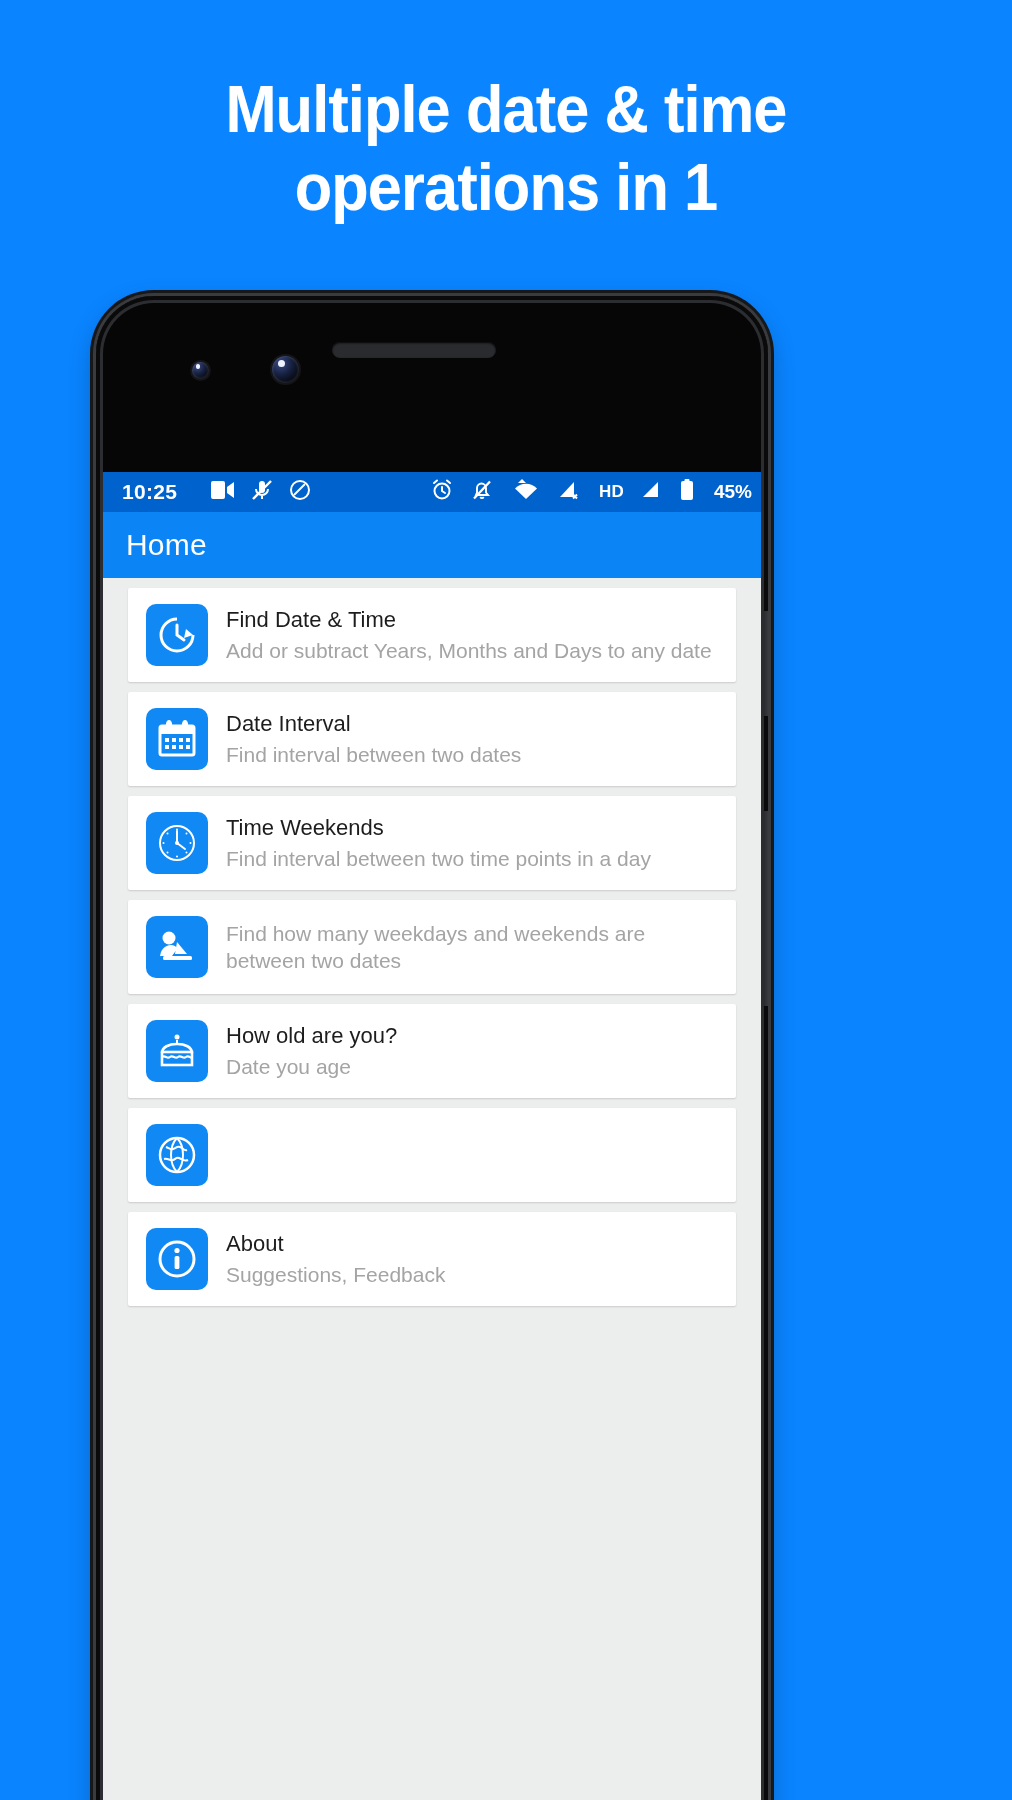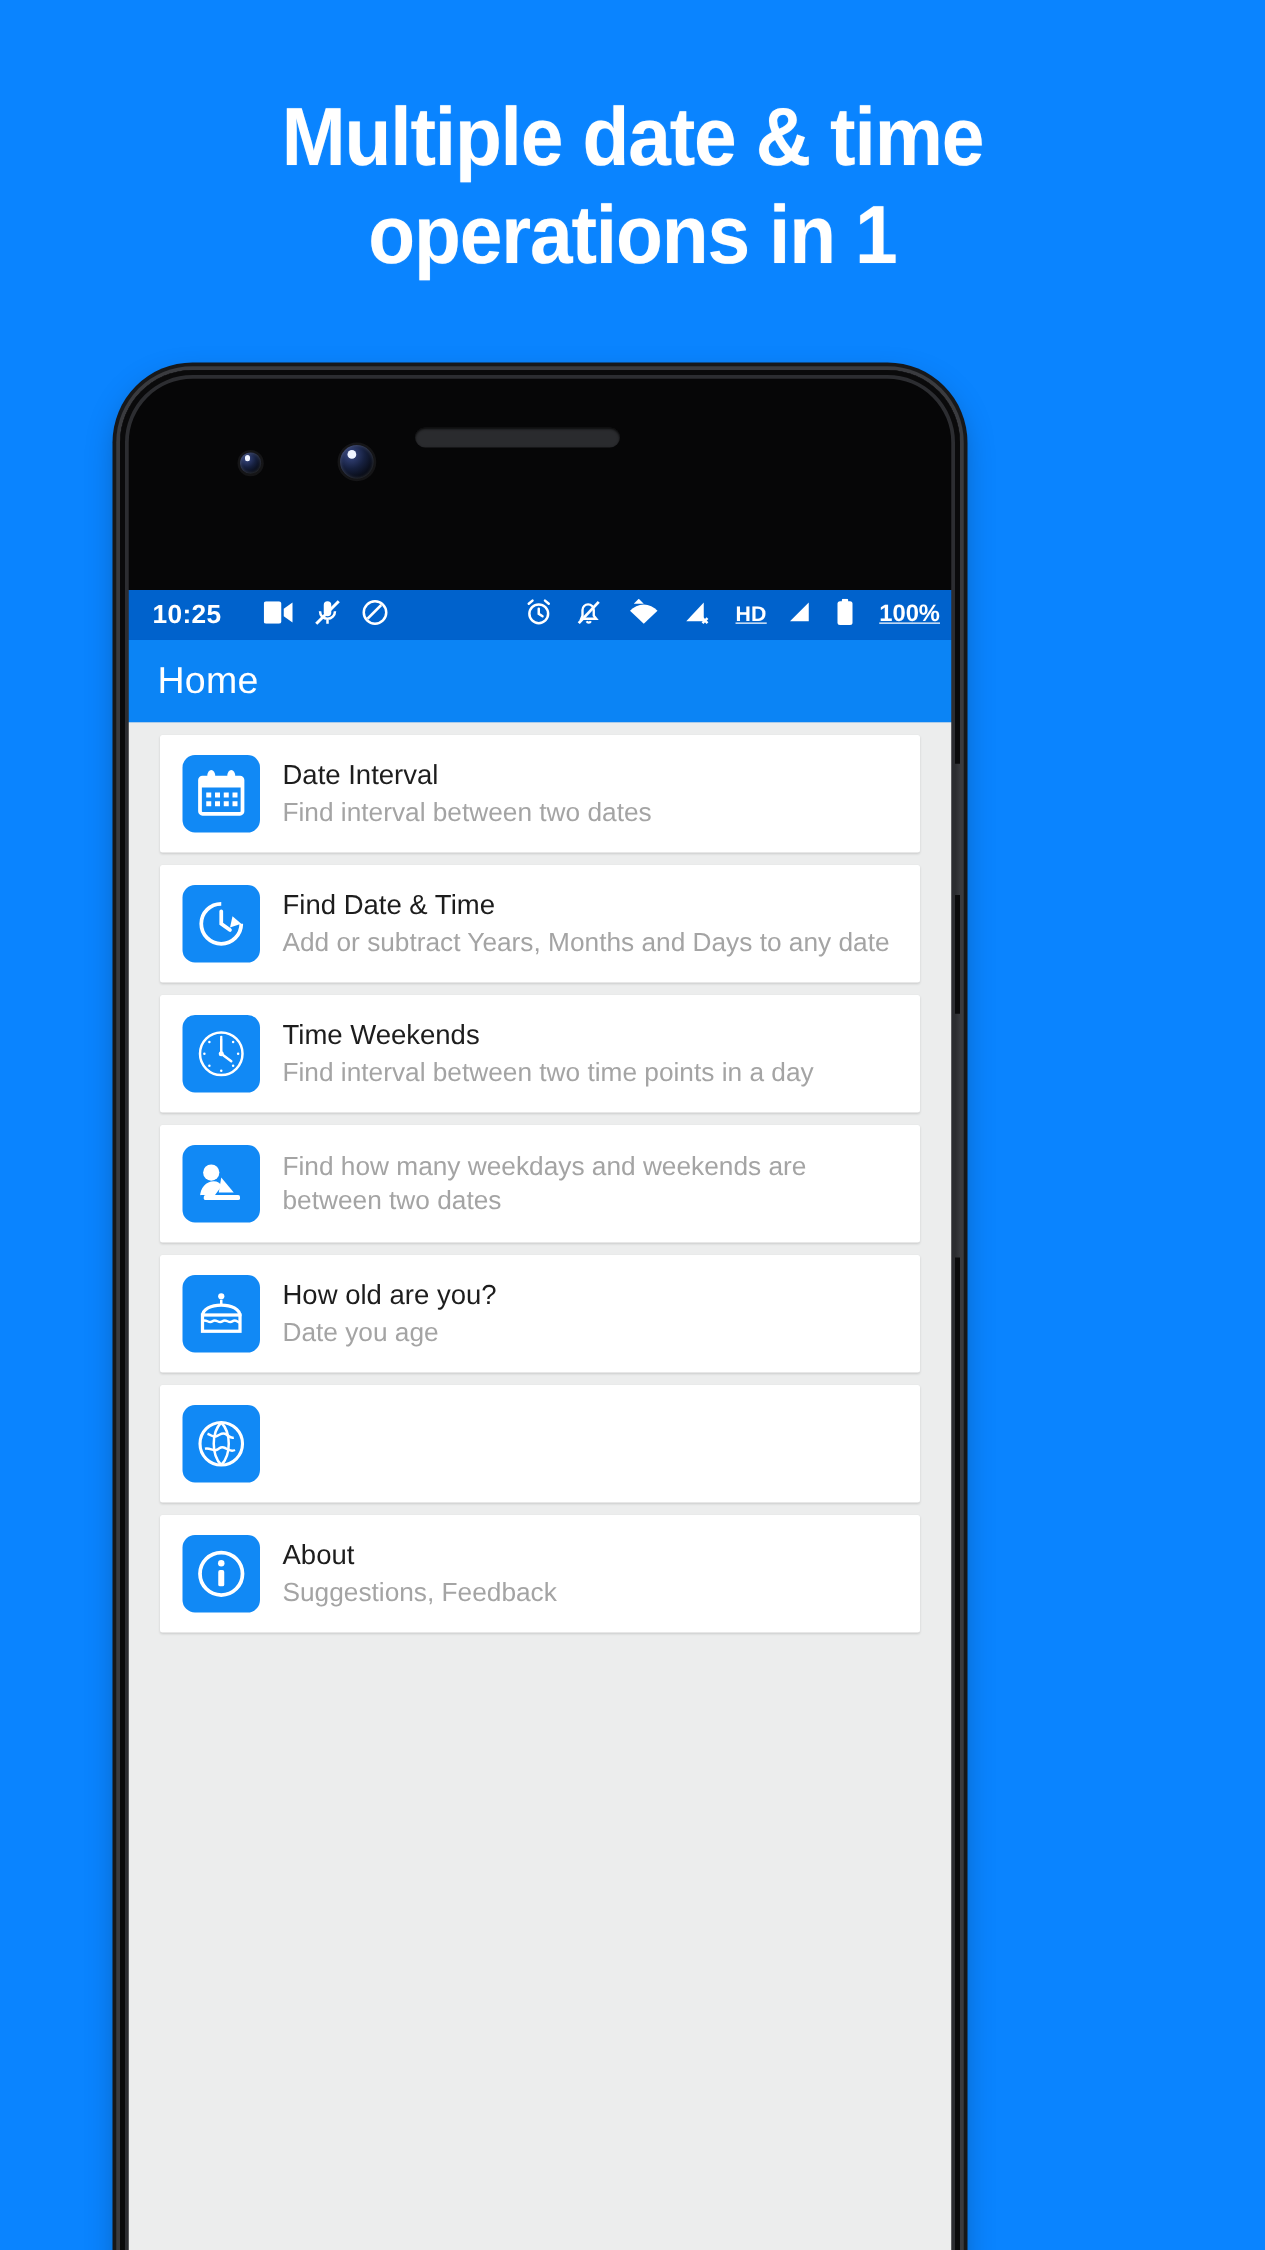--- a/index.html
+++ b/index.html
@@ -110,21 +110,21 @@
     color: #fff;
   }
   .sb-time {
     font-size: 21px;
     font-weight: bold;
     letter-spacing: 0.3px;
     margin-right: 18px;
   }
   .sb-left, .sb-right { display: flex; align-items: center; }
   .sb-left { gap: 16px; }
-  .sb-right { gap: 18px; margin-left: auto; text-decoration: underline; }
+  .sb-right { gap: 18px; margin-left: auto; }
   .sb-ico { display: block; }
   .sb-hd {
     font-size: 17px;
     font-weight: bold;
     letter-spacing: 0.2px;
   }
   .sb-batt {
     font-size: 19px;
     font-weight: bold;
     margin-left: 2px;
@@ -277,29 +277,43 @@
             </svg>
         </span>
 
         <span class="sb-ico">
           <svg width="14" height="22" viewBox="0 0 14 22">
             <rect x="1" y="2" width="12" height="19" rx="2" fill="#fff"></rect>
             <rect x="4.5" y="0" width="5" height="3" rx="1" fill="#fff"></rect>
           </svg>
         </span>
 
-        <span class="sb-batt">100%</span>
+        <span class="sb-batt">45%</span>
       </div>
     </div>
 
     <div class="appbar">
       <span class="appbar-title">Home</span>
     </div>
 
     <div class="list">
+
+      <div class="card">
+        <span class="card-ico">
+          <svg width="44" height="44" viewBox="0 0 44 44">
+            <path d="M22 6a16 16 0 1 0 16 16" fill="none" stroke="#fff" stroke-width="3"></path>
+            <path d="M22 12v10l7 5" fill="none" stroke="#fff" stroke-width="3" stroke-linecap="round"></path>
+            <path d="M31 16l7 6-9 3z" fill="#fff"></path>
+          </svg>
+        </span>
+        <span class="card-txt">
+          <span class="card-title" style="display:block">Find Date &amp; Time</span>
+          <span class="card-sub" style="display:block">Add or subtract Years, Months and Days to any date</span>
+        </span>
+      </div>
 
       <div class="card">
         <span class="card-ico">
           <svg width="44" height="44" viewBox="0 0 44 44">
             <rect x="5" y="9" width="34" height="29" rx="2" fill="none" stroke="#fff" stroke-width="3"></rect>
             <rect x="5" y="9" width="34" height="8" fill="#fff"></rect>
             <ellipse cx="14" cy="8" rx="3.2" ry="5" fill="#fff"></ellipse>
             <ellipse cx="30" cy="8" rx="3.2" ry="5" fill="#fff"></ellipse>
             <g fill="#fff">
               <rect x="10" y="21" width="4" height="4"></rect>
@@ -315,34 +329,20 @@
         </span>
         <span class="card-txt">
           <span class="card-title" style="display:block">Date Interval</span>
           <span class="card-sub" style="display:block">Find interval between two dates</span>
         </span>
       </div>
 
       <div class="card">
         <span class="card-ico">
           <svg width="44" height="44" viewBox="0 0 44 44">
-            <path d="M22 6a16 16 0 1 0 16 16" fill="none" stroke="#fff" stroke-width="3"></path>
-            <path d="M22 12v10l7 5" fill="none" stroke="#fff" stroke-width="3" stroke-linecap="round"></path>
-            <path d="M31 16l7 6-9 3z" fill="#fff"></path>
-          </svg>
-        </span>
-        <span class="card-txt">
-          <span class="card-title" style="display:block">Find Date &amp; Time</span>
-          <span class="card-sub" style="display:block">Add or subtract Years, Months and Days to any date</span>
-        </span>
-      </div>
-
-      <div class="card">
-        <span class="card-ico">
-          <svg width="44" height="44" viewBox="0 0 44 44">
             <circle cx="22" cy="22" r="17" fill="none" stroke="#fff" stroke-width="2"></circle>
             <circle cx="22" cy="22" r="2" fill="#fff"></circle>
             <path d="M22 22V10M22 22l8 6" stroke="#fff" stroke-width="2" fill="none" stroke-linecap="round"></path>
             <g fill="#fff">
               <circle cx="22" cy="8.5" r="1"></circle>
                 <circle cx="35.5" cy="22" r="1"></circle>
               <circle cx="22" cy="35.5" r="1"></circle>
                 <circle cx="8.5" cy="22" r="1"></circle>
               <circle cx="31.5" cy="12.5" r="1"></circle>
                 <circle cx="31.5" cy="31.5" r="1"></circle>

